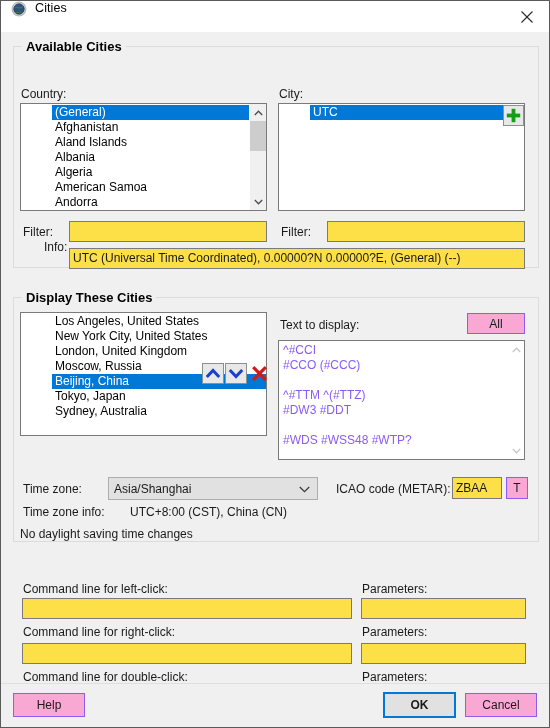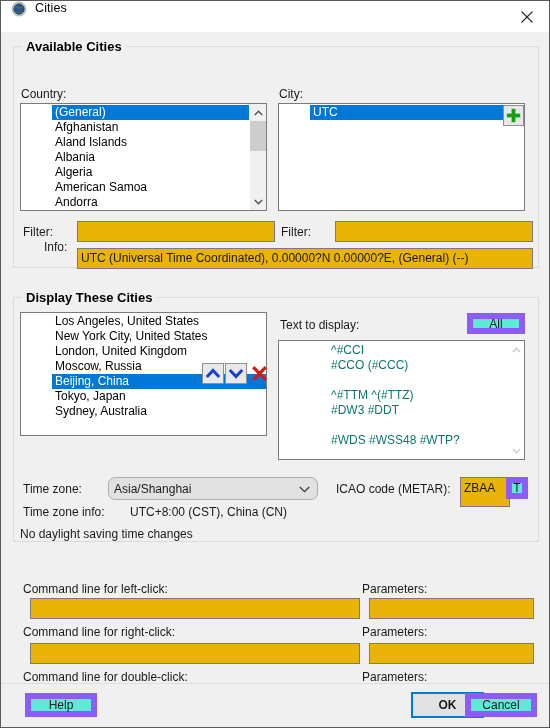--- a/index.html
+++ b/index.html
@@ -90,30 +90,29 @@
     font-size: 12px;
     color: #1a1a1a;
     white-space: nowrap;
   }
 
   
   .tbox {
     position: absolute;
     box-sizing: border-box;
     border: 1px solid #7a7a7a;
-    background: #eab308;
+    background: #fde047;
     font-family: "Liberation Sans", sans-serif;
     font-size: 12px;
     color: #1a1a1a;
     padding: 0 3px;
     line-height: 19px;
     outline: none;
     overflow: hidden;
     white-space: nowrap;
-    margin-left: 8px;
   }
 
   
   .listbox {
     position: absolute;
     box-sizing: border-box;
     border: 1px solid #7a7a7a;
     background: #ffffff;
     overflow: hidden;
   }
@@ -160,22 +159,22 @@
   .vscroll .sb-thumb {
     position: absolute;
     left: 0; right: 0;
     background: #cdcdcd;
   }
 
   
   .btn {
     position: absolute;
     box-sizing: border-box;
-    border: 6px solid #8b5cf6;
-    background: #5eead4;
+    border: 1px solid #8b5cf6;
+    background: #f9a8d4;
     font-family: "Liberation Sans", sans-serif;
     font-size: 12px;
     color: #1a1a1a;
     display: flex;
     align-items: center;
     justify-content: center;
     cursor: default;
     padding: 0;
   }
   .btn.default {
@@ -221,24 +220,23 @@
     border: 1px solid #7a7a7a;
     background: #ffffff;
     overflow: hidden;
   }
   .textarea .ta-inner {
     position: absolute;
     top: 2px; left: 4px; right: 18px; bottom: 2px;
     font-family: "Liberation Sans", sans-serif;
     font-size: 12px;
     line-height: 15px;
-    color: #0f766e;
+    color: #8b5cf6;
     white-space: pre;
     overflow: hidden;
-    margin-left: 48px;
   }
   .textarea .vscroll { background:#ffffff; border-left:1px solid #ffffff; }
 
   
   .footer {
     flex: 0 0 auto;
     height: 43px;
     background: #f0f0f0;
     border-top: 1px solid #dfdfdf;
     position: relative;
@@ -380,31 +378,31 @@
         </div>
         <div class="sb-arrow down">
           <svg width="9" height="6" viewBox="0 0 9 6">
               <polyline points="0.8,1 4.5,4.8 8.2,1" fill="none" stroke="#c8c8c8" stroke-width="1.3"></polyline>
             </svg>
         </div>
       </div>
     </div>
 
     <span class="lbl" style="left:22px; top:450px;">Time zone:</span>
-    <div class="combo" style="left:107px; top:445px; width:210px; height:23px;border-radius:7px;">
+    <div class="combo" style="left:107px; top:445px; width:210px; height:23px;">
       <span>Asia/Shanghai</span>
       <span class="chev">
         <svg width="11" height="7" viewBox="0 0 11 7">
             <polyline points="0.8,1 5.5,5.6 10.2,1" fill="none" stroke="#3a3a3a" stroke-width="1.3"></polyline>
           </svg>
       </span>
     </div>
 
     <span class="lbl" style="left:335px; top:450px;">ICAO code (METAR):</span>
-    <div class="tbox" style="left:451px; top:445px; width:50px; height:30px; line-height:21px;" title="">ZBAA</div>
+    <div class="tbox" style="left:451px; top:445px; width:50px; height:22px; line-height:21px;" title="">ZBAA</div>
     <div class="btn" style="left:505px; top:445px; width:22px; height:22px;">T</div>
 
     <span class="lbl" style="left:22px; top:473px;">Time zone info:</span>
     <span class="lbl" style="left:129px; top:473px;">UTC+8:00 (CST), China (CN)</span>
     <span class="lbl" style="left:19px; top:495px;">No daylight saving time changes</span>
 
 
     <span class="lbl" style="left:22px; top:550px;">Command line for left-click:</span>
     <div class="tbox" style="left:21px; top:566px; width:330px; height:21px;"></div>
     <span class="lbl" style="left:361px; top:550px;">Parameters:</span>
@@ -416,18 +414,18 @@
     <div class="tbox" style="left:360px; top:611px; width:165px; height:21px;"></div>
 
     <span class="lbl" style="left:22px; top:638px;">Command line for double-click:</span>
     <div class="tbox" style="left:21px; top:655px; width:330px; height:21px;"></div>
     <span class="lbl" style="left:361px; top:638px;">Parameters:</span>
     <div class="tbox" style="left:360px; top:655px; width:165px; height:21px;"></div>
 
   </div>
 
   <div class="footer">
-    <div class="btn" style="left:12px; top:9px; width:72px; height:24px;margin-left:12px;">Help</div>
-    <div class="btn default" style="left:382px; top:8px; width:73px; height:26px;margin-left:28px;">OK</div>
+    <div class="btn" style="left:12px; top:9px; width:72px; height:24px;">Help</div>
+    <div class="btn default" style="left:382px; top:8px; width:73px; height:26px;">OK</div>
     <div class="btn" style="left:464px; top:9px; width:72px; height:24px;">Cancel</div>
   </div>
 
 </div>
 
 </body></html>

